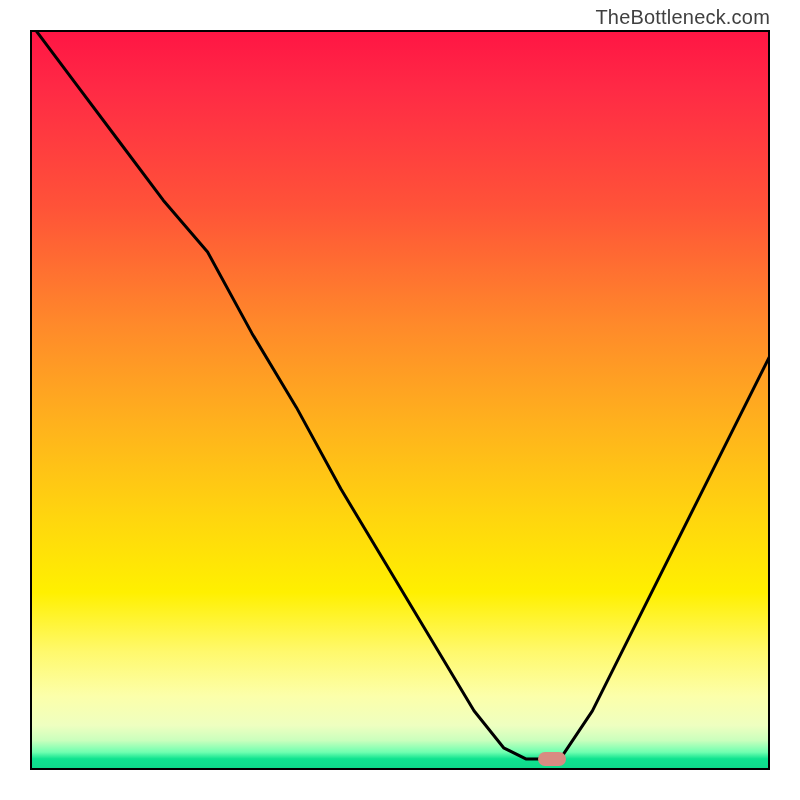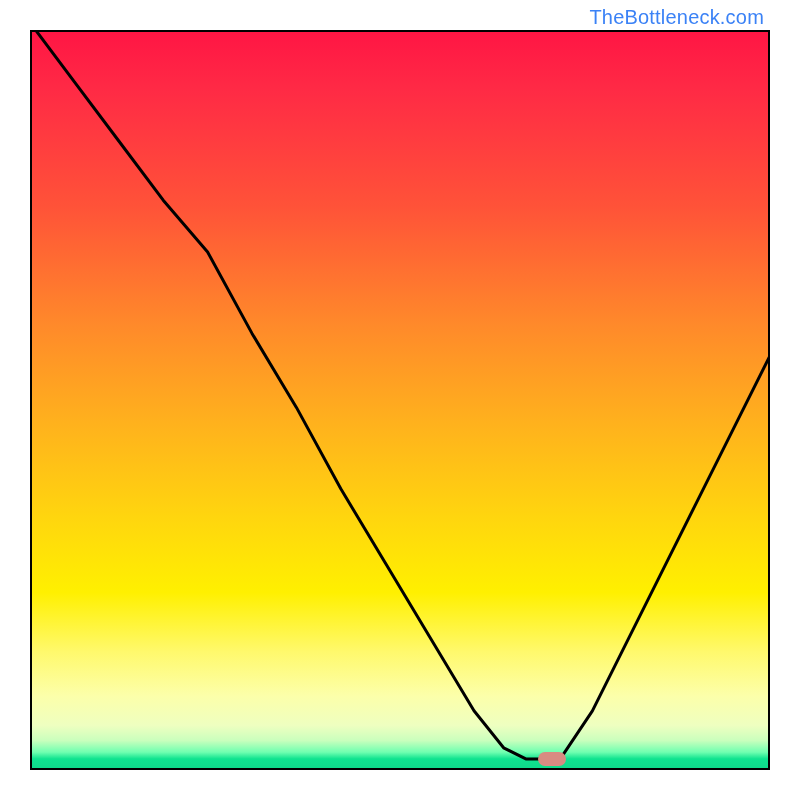--- a/index.html
+++ b/index.html
@@ -16,21 +16,21 @@
     #fff000 76%,
     #fff96c 84%,
     #fcffaa 90%,
     #eeffc0 94%,
     #caffbd 96%,
     #6fffb0 97.6%,
     #0fe38f 98.5%,
     #0fd88a 100%);
   box-sizing:border-box}
 .frame{position:absolute;left:30px;top:30px;width:740px;height:740px;border:2px solid #000;box-sizing:border-box;pointer-events:none}
-.watermark{position:absolute;top:6px;right:36px;font:20px Helvetica,Arial,sans-serif;color:#3b82f6;letter-spacing:.2px}
+.watermark{position:absolute;top:6px;right:30px;font:20px Helvetica,Arial,sans-serif;color:#404040;letter-spacing:.2px}
 svg.curve{position:absolute;left:30px;top:30px;width:740px;height:740px;pointer-events:none}
 .marker{position:absolute;width:28px;height:14px;border-radius:7px;background:#d88b82;transform:translate(-50%,-50%)}
 </style>
 </head>
 <body>
 <div class="wrap">
 
   <div class="plot"></div>
 
   <svg class="curve" viewBox="0 0 740 740" preserveAspectRatio="none">

